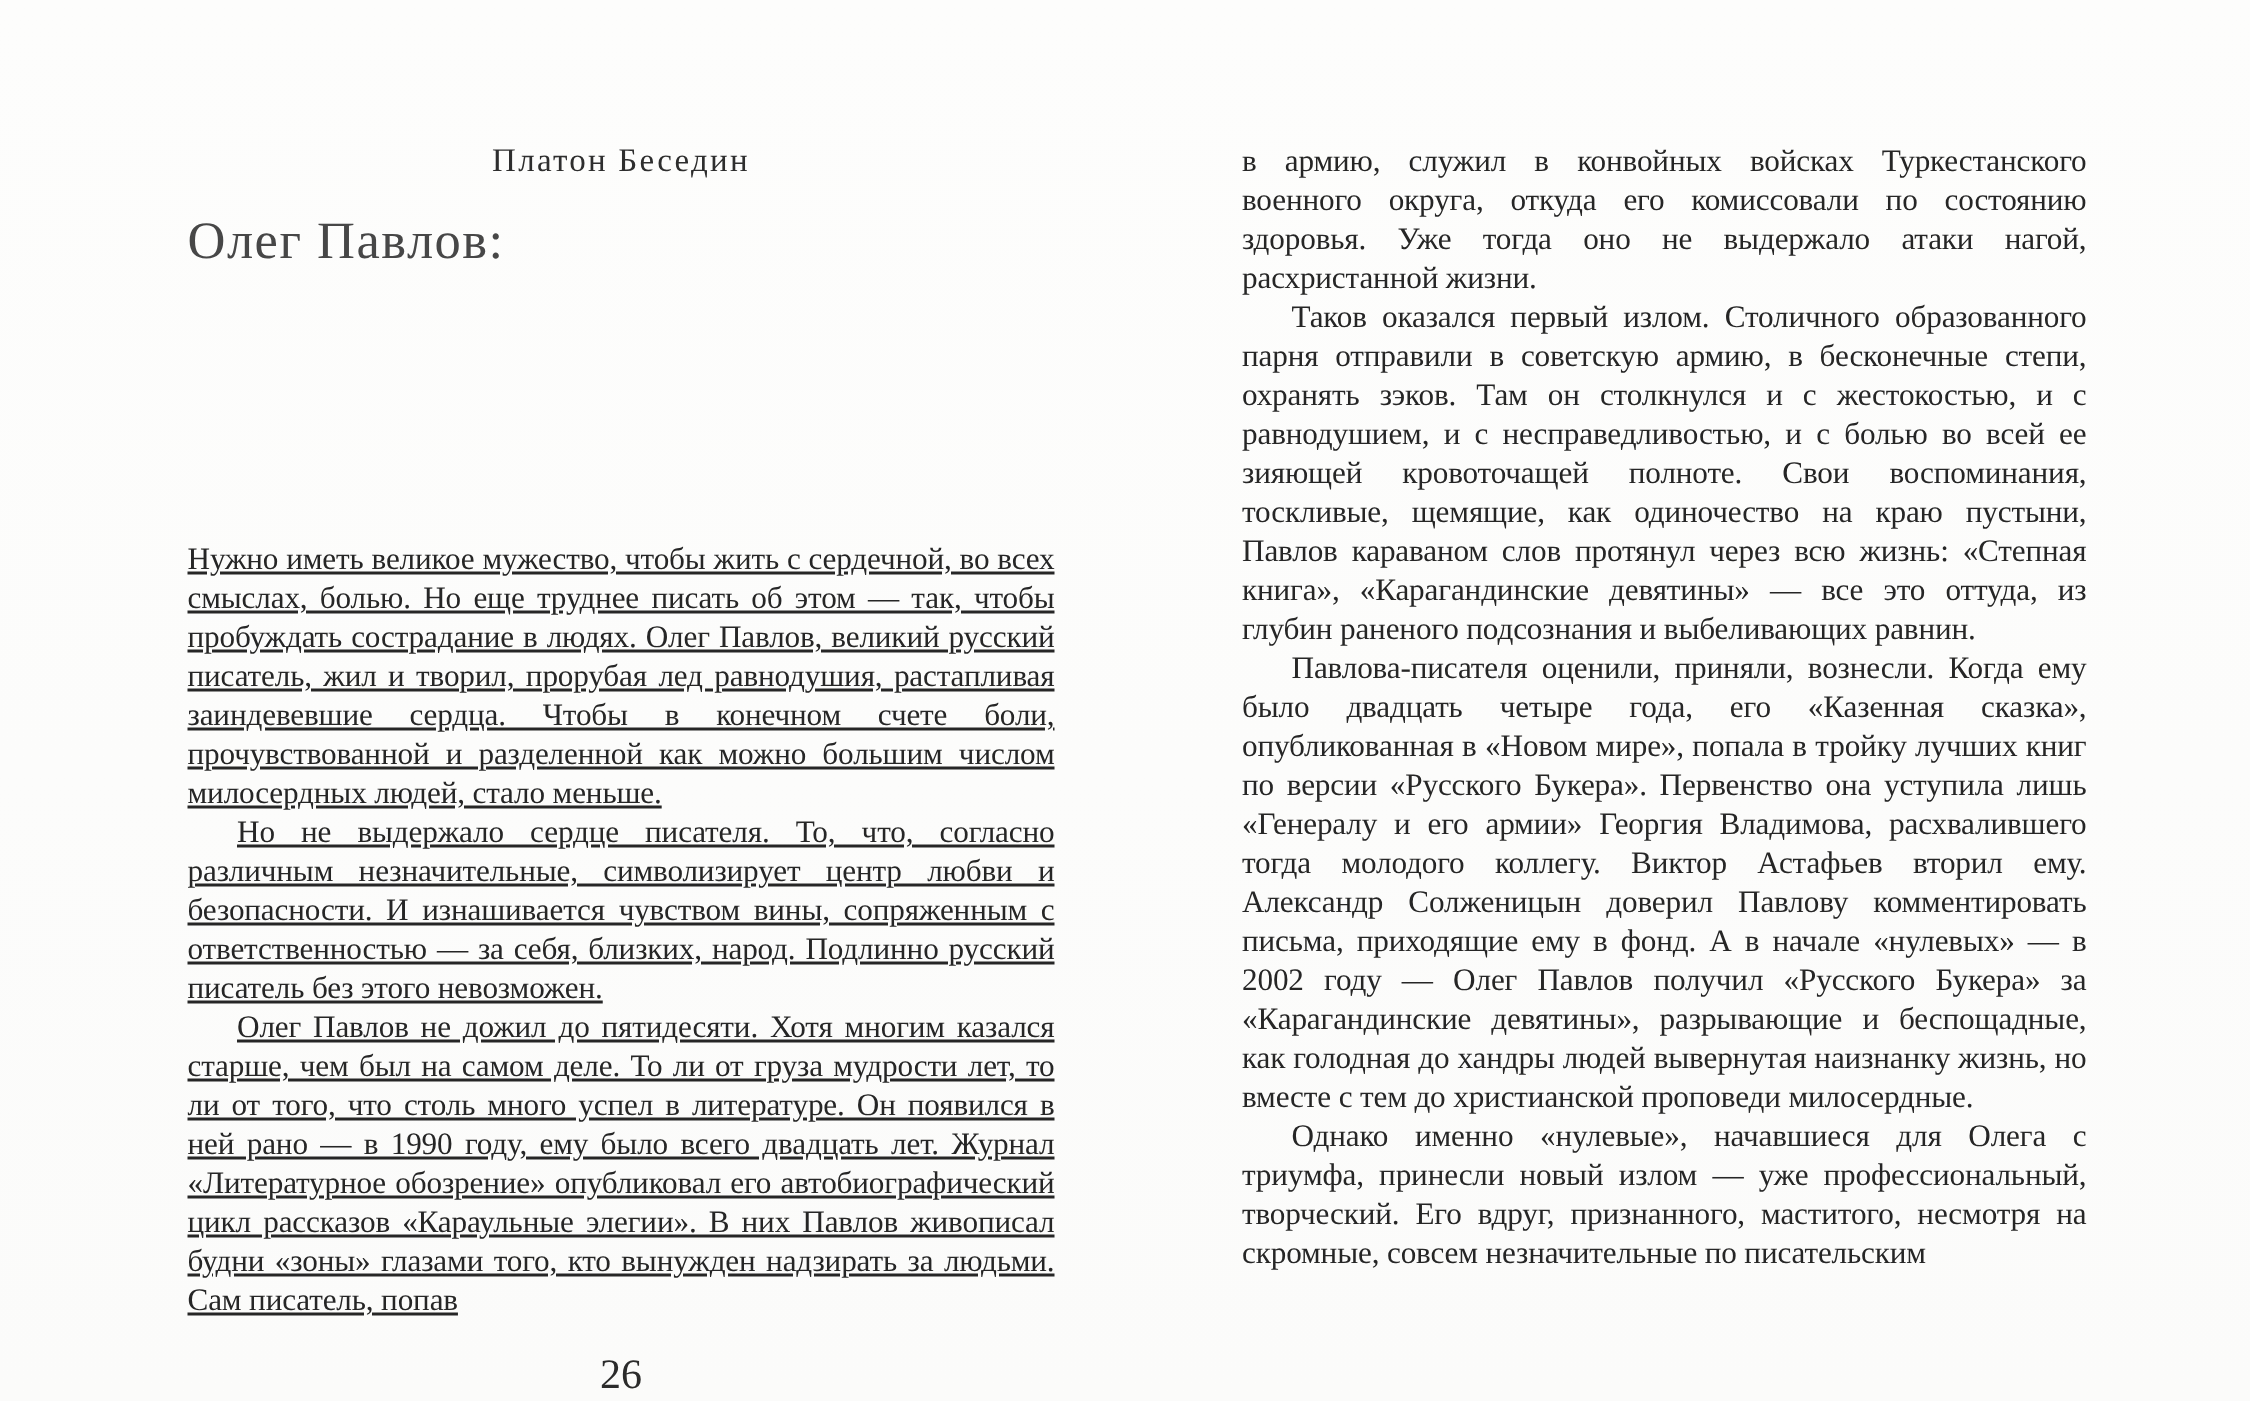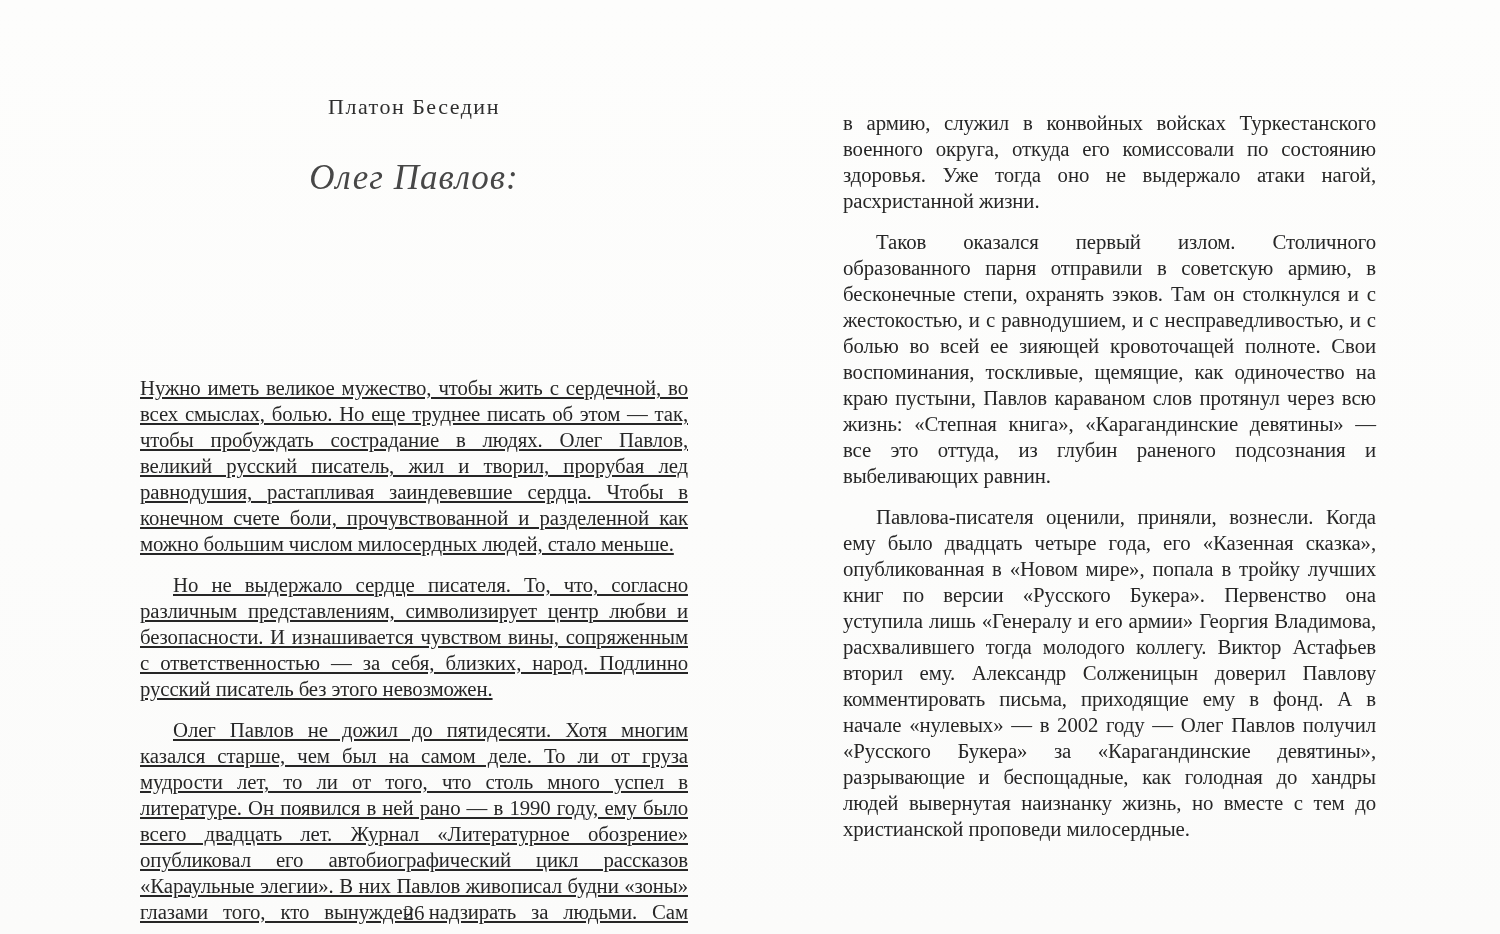--- a/index.html
+++ b/index.html
@@ -35,77 +35,76 @@
     left: 0; right: 0;
     text-align: center;
     font-size: 22px;
     letter-spacing: 1.5px;
     color: #2e2e2e;
   }
   .title {
     position: absolute;
     top: 141px;
     left: 0; right: 0;
-    margin: 17px;
-    text-align: center;
-    font-style: italic;
+    margin: 0;
     font-weight: normal;
     font-size: 35px;
     line-height: 40px;
     letter-spacing: 1px;
     color: var(--title-ink);
   }
   .title-line { display: block; }
 
   .body {
     position: absolute;
     left: 0; right: 0;
     text-align: justify;
     font-size: 20.8px;
     line-height: 26px;
     letter-spacing: -0.1px;
   }
   .page.left  .body { top: 360px; text-decoration: underline; }
   .page.right .body { top: 95px; }
 
-  .para { margin: 15px; }
+  .para { margin: 0; }
   .para.indent { text-indent: 33px; }
 
   .pageno {
     position: absolute;
     top: 901px;
     left: 0; right: 0;
     text-align: center;
-    font-size: 21px;
+    font-size: 28px;
     color: #2b2b2b;
   }
 </style>
 </head>
 <body>
 
 <div class="spread">
 
   <section class="page left">
     <div class="author">Платон Беседин</div>
 
     <h1 class="title">
       <span class="title-line">Олег Павлов:</span>
     </h1>
 
     <div class="body">
       <p class="para">Нужно иметь великое мужество, чтобы жить с сердечной, во всех смыслах, болью. Но еще труднее писать об этом — так, чтобы пробуждать сострадание в людях. Олег Павлов, великий русский писатель, жил и творил, прорубая лед равнодушия, растапливая заиндевевшие сердца. Чтобы в конечном счете боли, прочувствованной и разделенной как можно большим числом милосердных людей, стало меньше.</p>
-      <p class="para indent">Но не выдержало сердце писателя. То, что, согласно различным представлениям, символизирует центр любви и безопасности. И изнашивается чувством вины, сопряженным с ответственностью — за себя, близких, народ. Подлинно русский писатель без этого невозможен.</p>
+      <p class="para indent">Но не выдержало сердце писателя. То, что, согласно различным незначительные, символизирует центр любви и безопасности. И изнашивается чувством вины, сопряженным с ответственностью — за себя, близких, народ. Подлинно русский писатель без этого невозможен.</p>
       <p class="para indent">Олег Павлов не дожил до пятидесяти. Хотя многим казался старше, чем был на самом деле. То ли от груза мудрости лет, то ли от того, что столь много успел в литературе. Он появился в ней рано — в 1990 году, ему было всего двадцать лет. Журнал «Литературное обозрение» опубликовал его автобиографический цикл рассказов «Караульные элегии». В них Павлов живописал будни «зоны» глазами того, кто вынужден надзирать за людьми. Сам писатель, попав</p>
     </div>
 
     <div class="pageno">26</div>
   </section>
 
   <section class="page right">
     <div class="body">
       <p class="para">в армию, служил в конвойных войсках Туркестанского военного округа, откуда его комиссовали по состоянию здоровья. Уже тогда оно не выдержало атаки нагой, расхристанной жизни.</p>
       <p class="para indent">Таков оказался первый излом. Столичного образованного парня отправили в советскую армию, в бесконечные степи, охранять зэков. Там он столкнулся и с жестокостью, и с равнодушием, и с несправедливостью, и с болью во всей ее зияющей кровоточащей полноте. Свои воспоминания, тоскливые, щемящие, как одиночество на краю пустыни, Павлов караваном слов протянул через всю жизнь: «Степная книга», «Карагандинские девятины» — все это оттуда, из глубин раненого подсознания и выбеливающих равнин.</p>
       <p class="para indent">Павлова-писателя оценили, приняли, вознесли. Когда ему было двадцать четыре года, его «Казенная сказка», опубликованная в «Новом мире», попала в тройку лучших книг по версии «Русского Букера». Первенство она уступила лишь «Генералу и его армии» Георгия Владимова, расхвалившего тогда молодого коллегу. Виктор Астафьев вторил ему. Александр Солженицын доверил Павлову комментировать письма, приходящие ему в фонд. А в начале «нулевых» — в 2002 году — Олег Павлов получил «Русского Букера» за «Карагандинские девятины», разрывающие и беспощадные, как голодная до хандры людей вывернутая наизнанку жизнь, но вместе с тем до христианской проповеди милосердные.</p>
+      <p class="para indent">Однако именно «нулевые», начавшиеся для Олега с триумфа, принесли новый излом — уже профессиональный, творческий. Его вдруг, признанного, маститого, несмотря на скромные, совсем незначительные по писательским</p>
     </div>
 
   </section>
 
 </div>
 
 </body></html>

